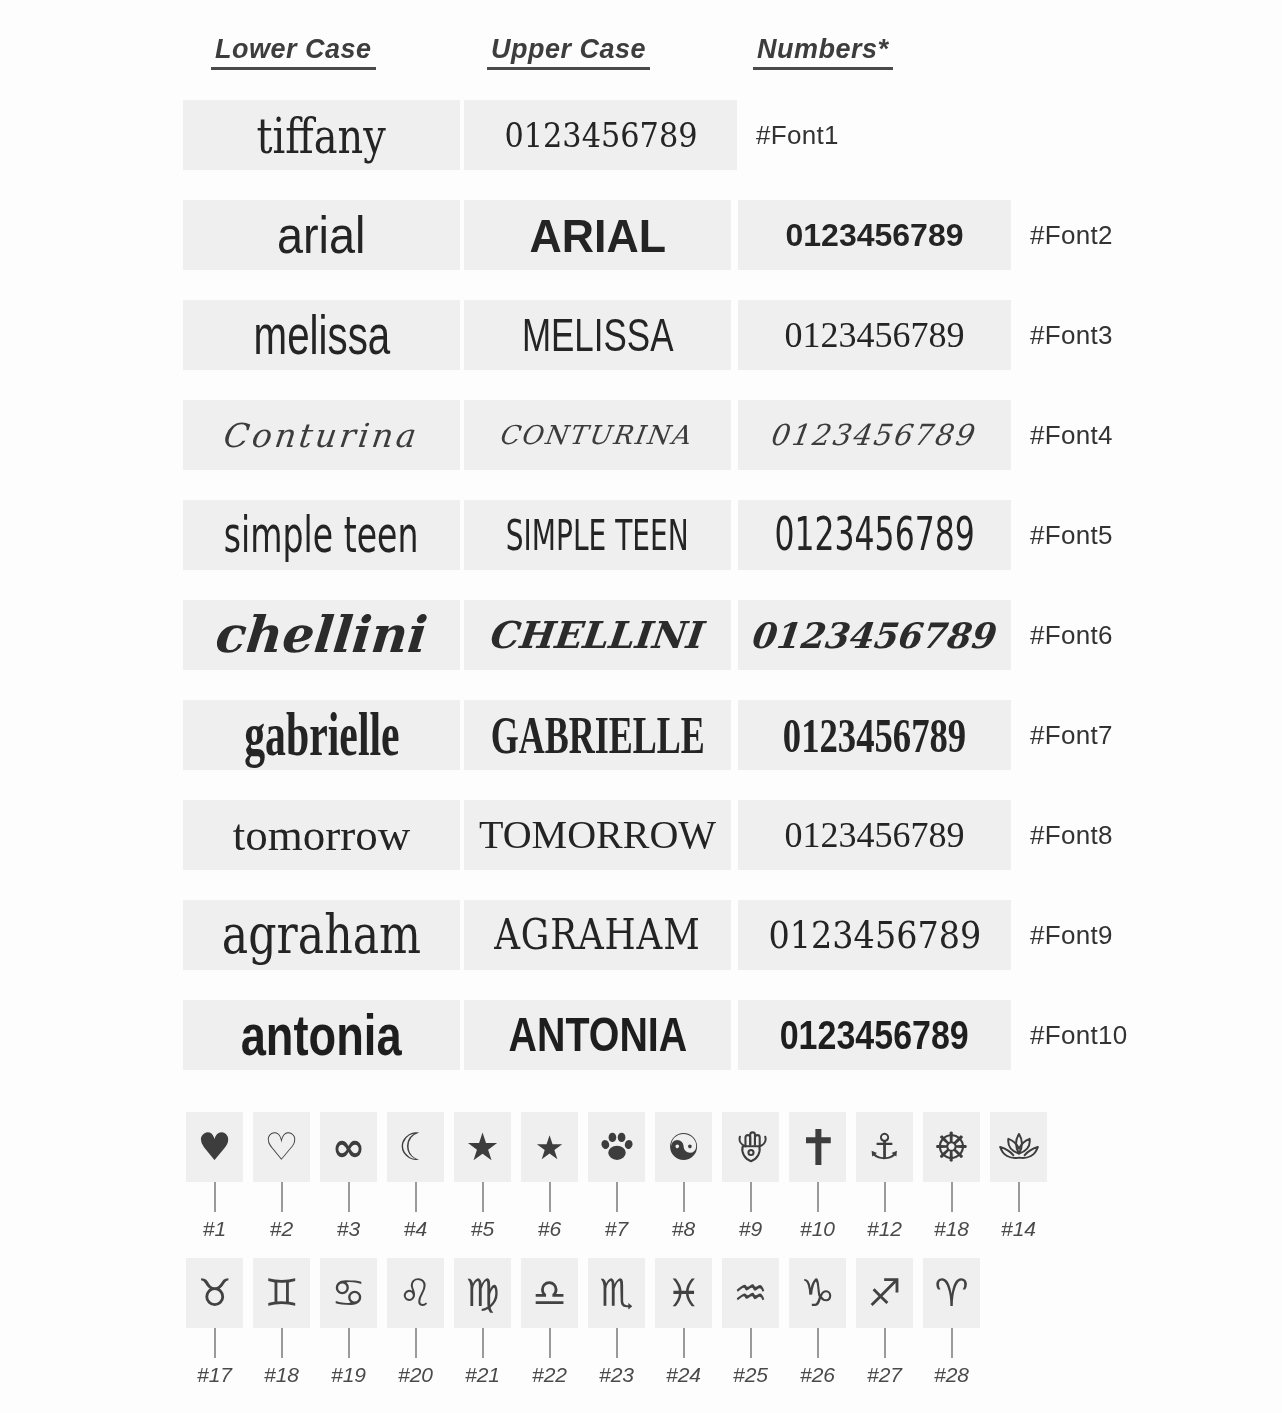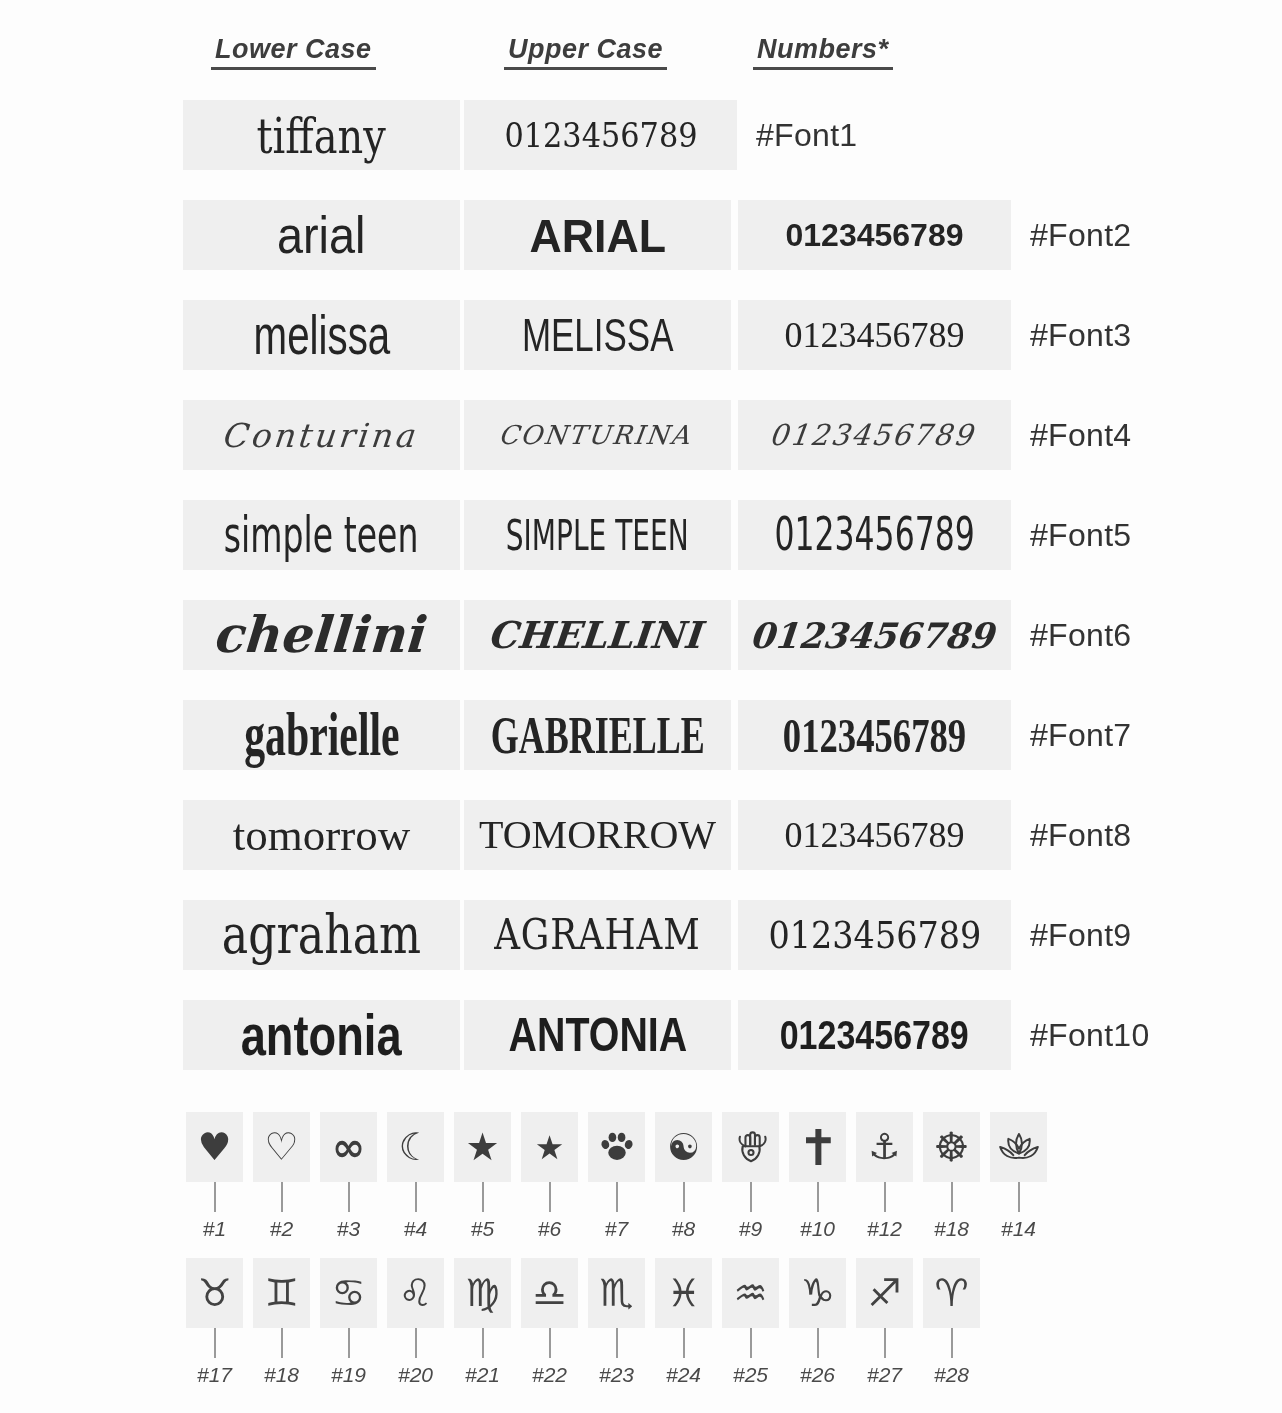--- a/index.html
+++ b/index.html
@@ -12,36 +12,36 @@
   .page{position:absolute;inset:0;}
 
   
   .hdr{
     position:absolute;top:34px;
     font-style:italic;font-weight:700;font-size:27px;color:#3d3d3d;
     border-bottom:3px solid #4a4a4a;padding:0 4px 2px 4px;
     letter-spacing:.5px;white-space:nowrap;
   }
   .h-lower{left:211px;}
-  .h-upper{left:504px;}
+  .h-upper{left:487px;}
   .h-nums{left:753px;}
 
   
   #font-table{position:absolute;left:183px;top:100px;}
   .font-row{display:flex;align-items:center;height:70px;margin-bottom:30px;}
   .cell{
     background:#efefef;height:100%;
     display:flex;align-items:center;justify-content:center;
     overflow:visible;
   }
   .cell.lower{width:277px;margin-right:4px;}
   .cell.upper{width:267px;margin-right:7px;}
   .cell.nums{width:273px;}
   .font-label{
-    margin-left:19px;font-size:32px;font-weight:500;color:#333;
+    margin-left:19px;font-size:26px;font-weight:500;color:#333;
     letter-spacing:.3px;white-space:nowrap;
   }
   .sample{display:inline-block;white-space:nowrap;color:#242424;line-height:1;}
 
   
   .f1 .sample{font-family:"DejaVu Serif",serif;}
   .f1 .lower .sample{font-size:47px;transform:scale(.85,1.05);}
   .f1 .upper .sample{font-size:37px;transform:scale(.9,1.05);letter-spacing:1px;}
   .f1 .nums  .sample{font-size:33px;transform:scaleX(.92);}
 

